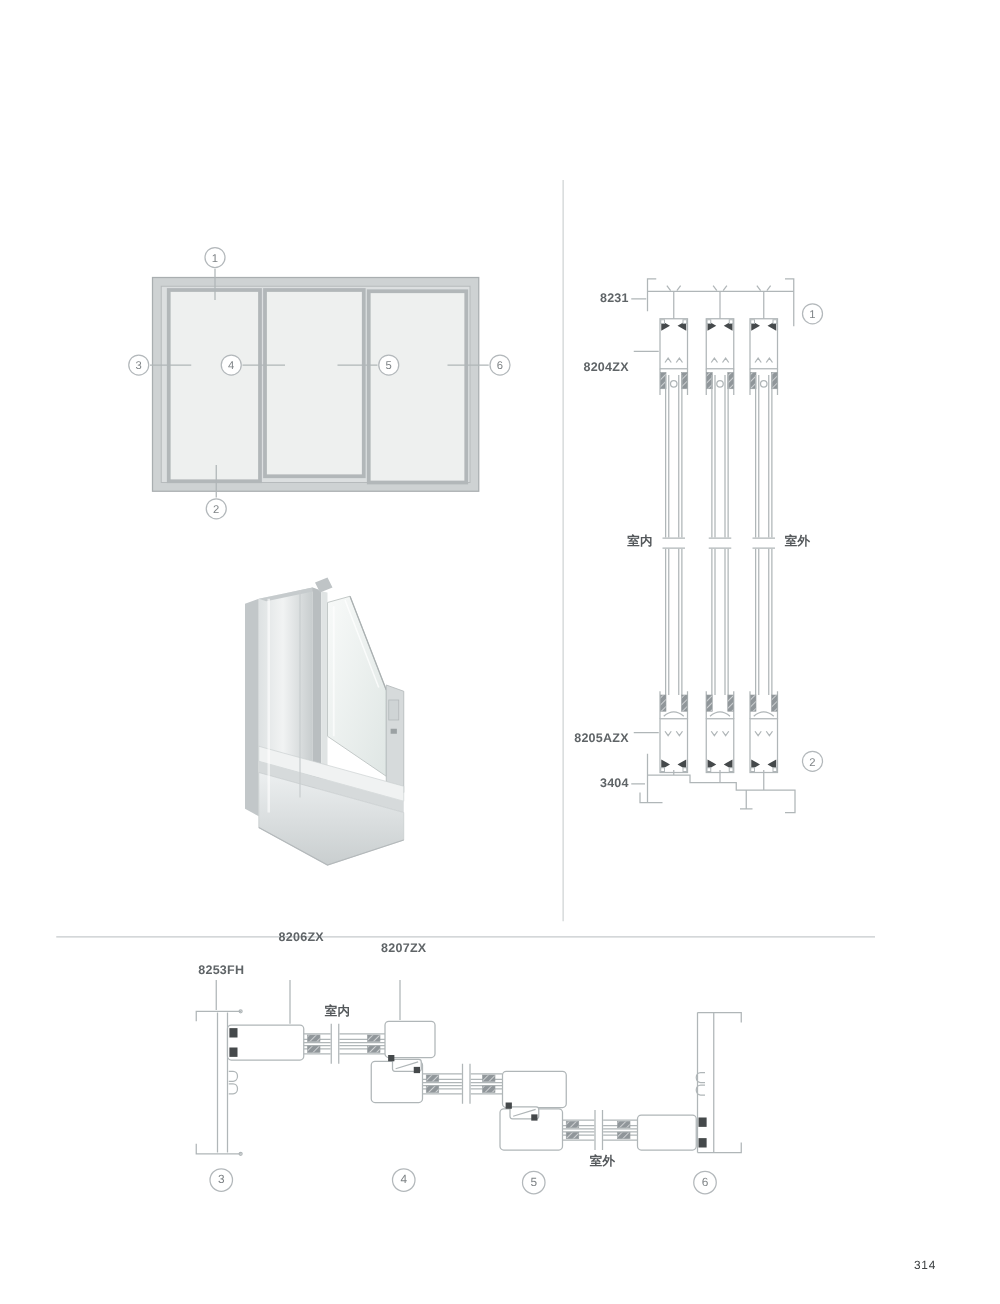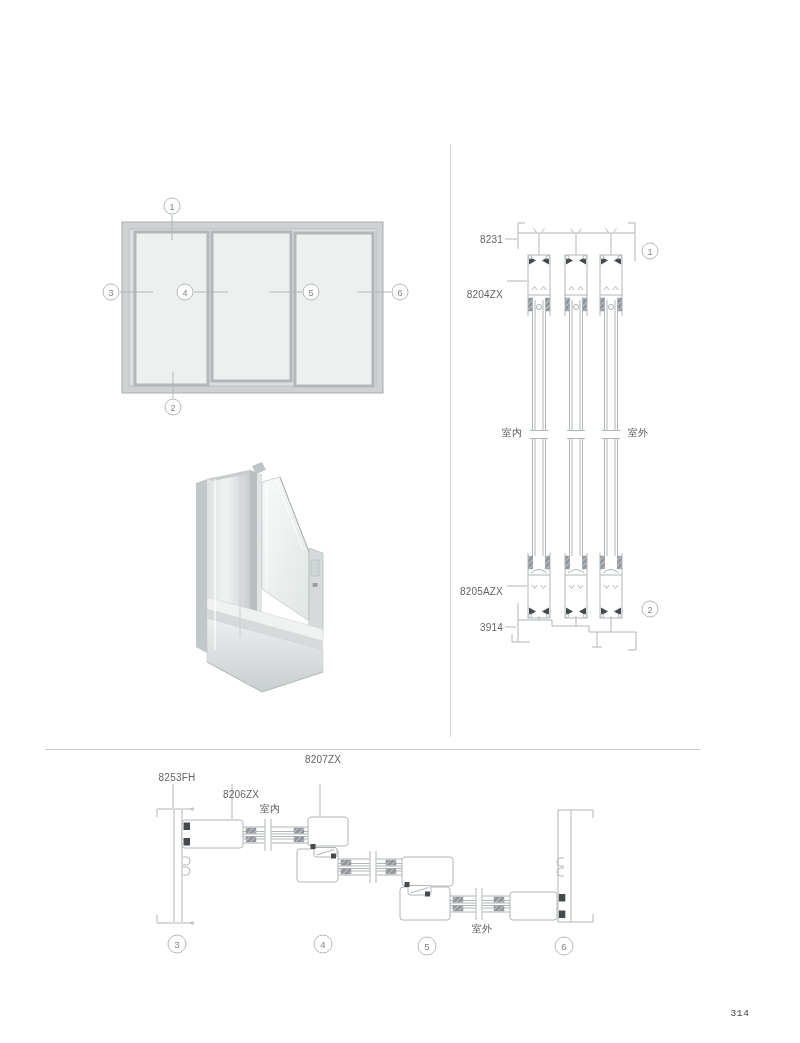--- a/index.html
+++ b/index.html
@@ -1,29 +1,29 @@
 <!DOCTYPE html>
 <html><head>
 <meta charset="utf-8">
 <style>
   html,body{margin:0;padding:0;background:#ffffff;}
   .page{position:relative;width:800px;height:1043px;background:#fff;overflow:hidden;
         font-family:"Liberation Sans",sans-serif;}
   .page svg{position:absolute;left:0;top:0;}
   .lbl{position:absolute;font-size:10px;color:#5f6467;white-space:nowrap;
-       transform:translate(-50%,-50%);letter-spacing:.2px;}
+       transform:translate(-50%,-50%);letter-spacing:.2px;font-weight:bold;}
   .lbl-r{transform:translate(-100%,-50%);}
   .cjk{color:#54585b;}
   .callout{position:absolute;width:17px;height:17px;box-sizing:border-box;
            border:1px solid #b3b8bb;border-radius:50%;background:#fff;
            display:flex;align-items:center;justify-content:center;
            font-size:9px;color:#7f8487;transform:translate(-50%,-50%);}
   .callout.lg{width:19px;height:19px;font-size:9.5px;}
   .pagenum{position:absolute;font-size:9.5px;color:#3e4244;
-           transform:translate(-50%,-50%);letter-spacing:.6px;font-family:Liberation Mono, monospace;}
+           transform:translate(-50%,-50%);letter-spacing:.6px;}
   
   .art{stroke:#b0b6b8;fill:none;stroke-width:1;}
   .dark{fill:#45494b;stroke:none;}
   .sq{fill:#ffffff;stroke:#b0b6b8;stroke-width:.8;}
   .hatch{fill:url(#hatch);stroke:#9aa0a3;stroke-width:.5;}
   .boxw{fill:#ffffff;}
 </style>
 </head>
 <body>
 
@@ -277,32 +277,32 @@
   <div class="callout" style="left:311px;top:292px">
       <span>5</span>
     </div>
   <div class="callout" style="left:400px;top:292px">
       <span>6</span>
     </div>
 
   <span class="lbl lbl-r" style="left:503px;top:239px">8231</span>
   <span class="lbl lbl-r" style="left:503px;top:294px">8204ZX</span>
   <span class="lbl lbl-r" style="left:503px;top:591px">8205AZX</span>
-  <span class="lbl lbl-r" style="left:503px;top:627px">3914</span>
+  <span class="lbl lbl-r" style="left:503px;top:627px">3404</span>
   <span class="lbl cjk" style="left:512px;top:433px">室内</span>
   <span class="lbl cjk" style="left:638px;top:433px">室外</span>
   <div class="callout" style="left:650px;top:251px">
       <span>1</span>
     </div>
   <div class="callout" style="left:650px;top:609px">
       <span>2</span>
     </div>
 
   <span class="lbl" style="left:177px;top:777px">8253FH</span>
-  <span class="lbl" style="left:241px;top:794px">8206ZX</span>
+  <span class="lbl" style="left:241px;top:750px">8206ZX</span>
   <span class="lbl" style="left:323px;top:759px">8207ZX</span>
   <span class="lbl cjk" style="left:270px;top:809px">室内</span>
   <span class="lbl cjk" style="left:482px;top:929px">室外</span>
   <div class="callout lg" style="left:177px;top:944px">
       <span>3</span>
     </div>
   <div class="callout lg" style="left:323px;top:944px">
       <span>4</span>
     </div>
   <div class="callout lg" style="left:427px;top:946px">

